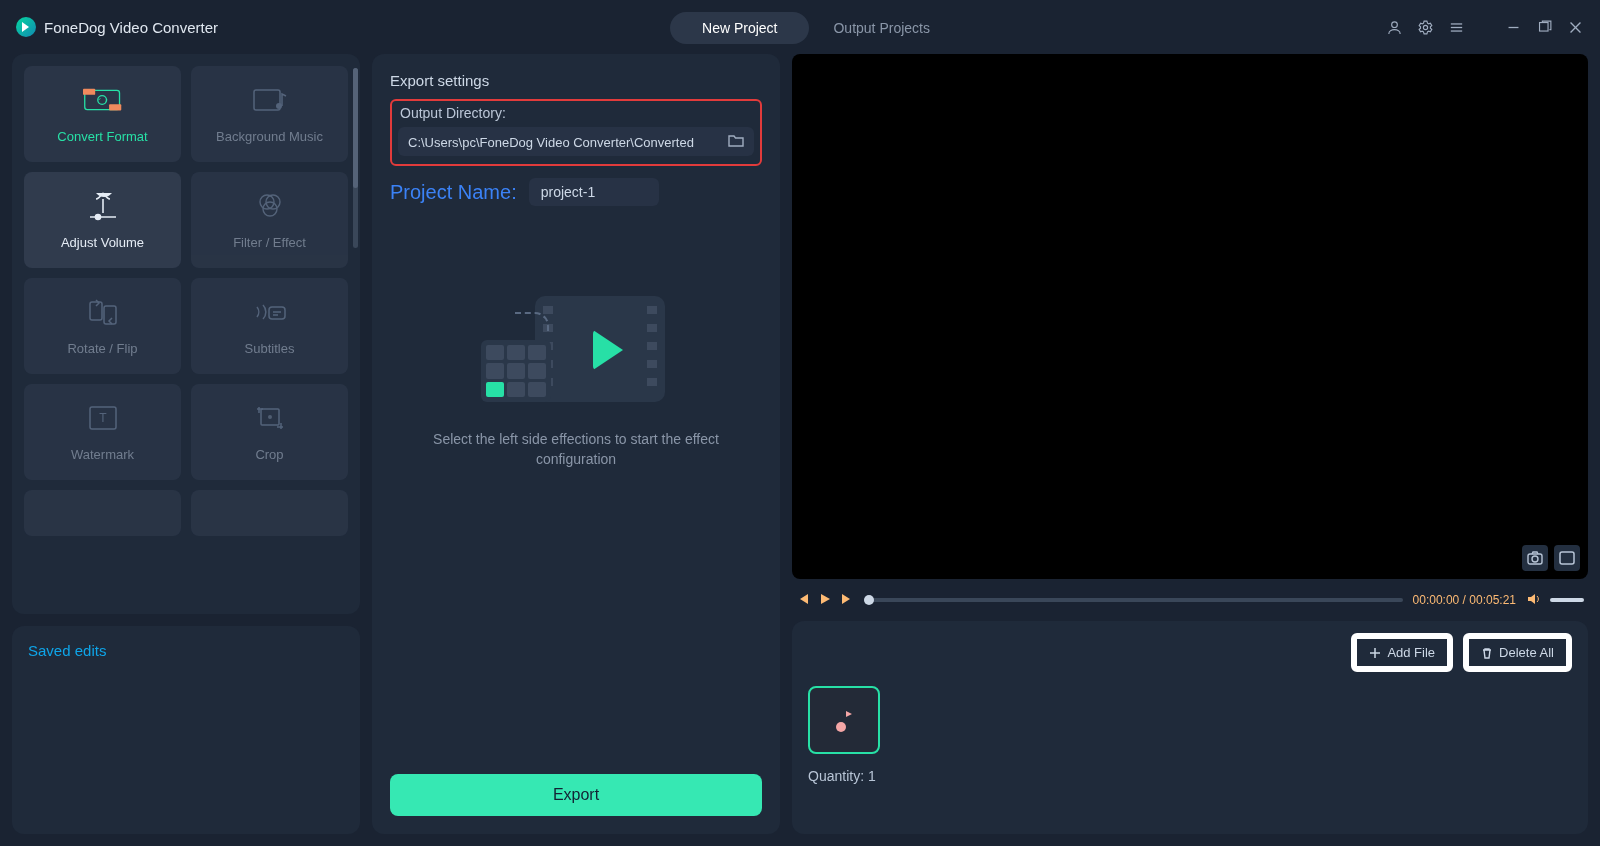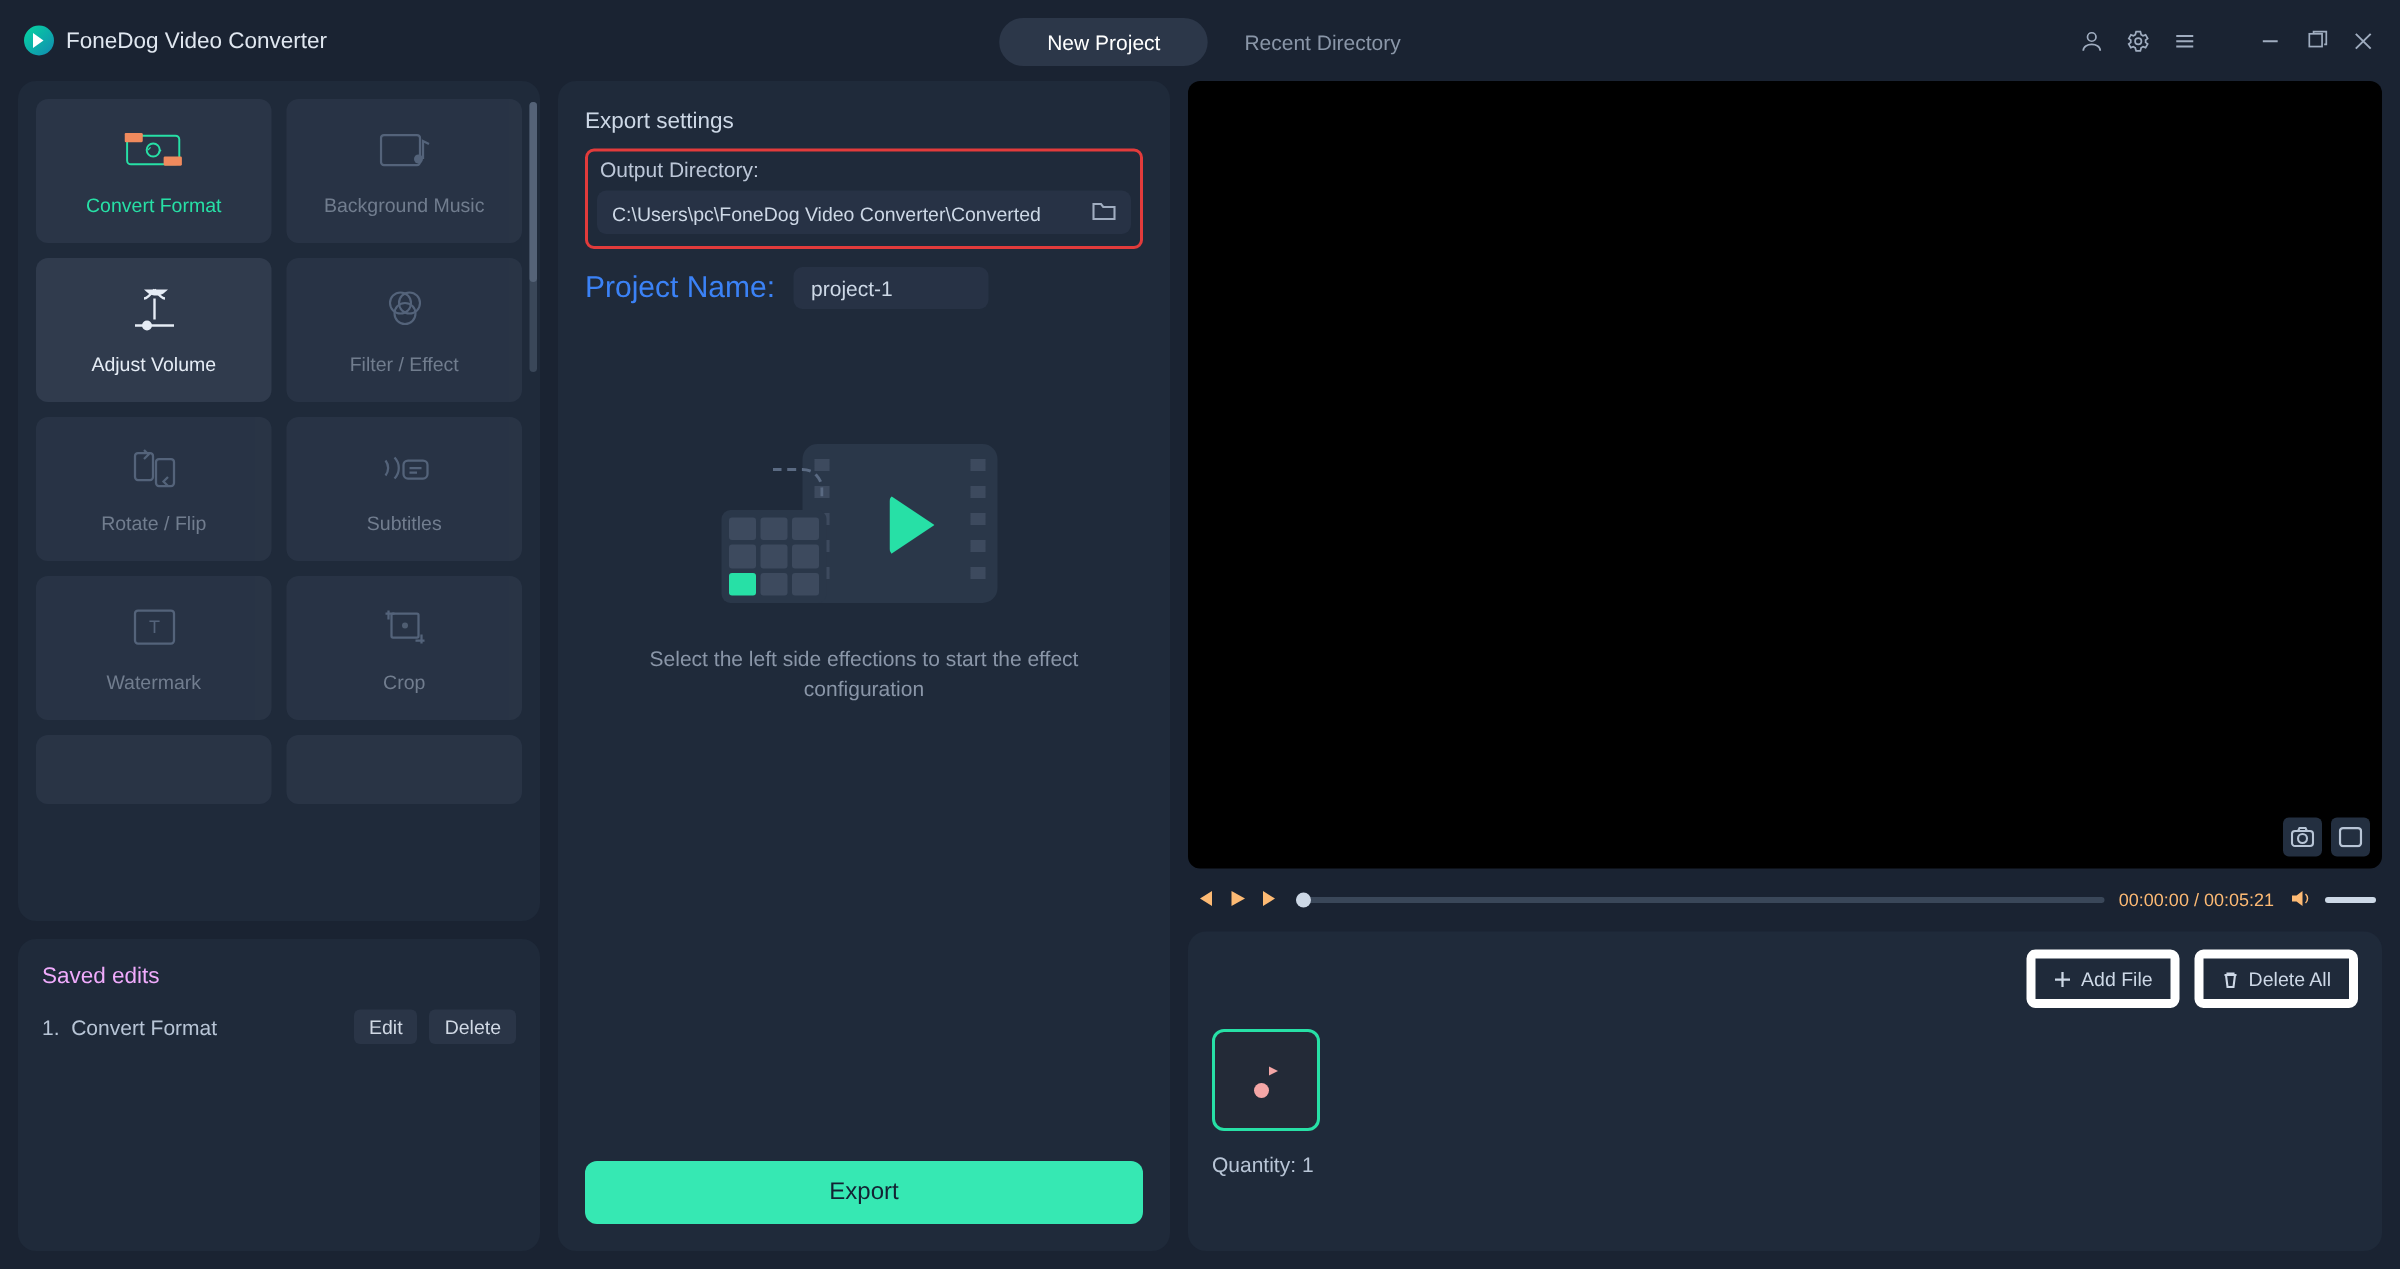--- a/index.html
+++ b/index.html
@@ -91,21 +91,21 @@
 .effect-tile .elabel { font-size: 13px; }
 .effect-tile.cut { height: 46px; overflow: hidden; justify-content: flex-start; padding-top: 16px; }
 .eicon { width: 40px; height: 30px; display:flex; align-items:center; justify-content:center; }
 
 .saved-panel {
   background: #1f2a3a;
   border-radius: 12px;
   padding: 16px 16px;
   flex: 1;
 }
-.saved-title { color: #f0abfc; font-size: 15px; margin-bottom: 14px; }
+.saved-title { color: #0ea5e9; font-size: 15px; margin-bottom: 14px; }
 .saved-row { display:flex; align-items:center; }
 .saved-label { color: #b8c5d6; font-size: 14px; }
 .saved-btns { margin-left: auto; display:flex; gap:8px; }
 .small-btn { background:#2a3547; color:#d0d8e4; padding:4px 10px; border-radius:4px; font-size:13px; cursor:pointer; }
 
 
 .mid-col {
   width: 408px;
   background: #1f2a3a;
   border-radius: 12px;
@@ -231,21 +231,21 @@
 </head>
 <body>
 
 <div class="titlebar">
   <div class="logo">
     <div class="logo-icon"></div>
     <div class="app-title">FoneDog Video Converter</div>
   </div>
   <div class="tabs">
     <div class="tab-pill">New Project</div>
-    <div class="tab-plain">Recent Directory</div>
+    <div class="tab-plain">Output Projects</div>
   </div>
   <div class="window-ctrls">
     <span class="wbtn">
         <svg viewBox="0 0 24 24" fill="none" stroke="currentColor" stroke-width="1.6">
           <circle cx="12" cy="8" r="4"></circle>
           <path d="M4 21c0-4 4-6 8-6s8 2 8 6"></path>
         </svg>
       </span>
     <span class="wbtn">
         <svg viewBox="0 0 24 24" fill="none" stroke="currentColor" stroke-width="1.6">
@@ -381,27 +381,20 @@
           </div>
         </div>
       </div>
       <div class="scrollbar-stub">
           <div class="thumb-bar"></div>
         </div>
     </div>
 
     <div class="saved-panel">
       <div class="saved-title">Saved edits</div>
-      <div class="saved-row">
-        <span class="saved-label"><span>1.</span>&nbsp;&nbsp;<span>Convert Format</span></span>
-        <div class="saved-btns">
-          <div class="small-btn">Edit</div>
-          <div class="small-btn">Delete</div>
-        </div>
-      </div>
     </div>
   </div>
 
   <div class="mid-col">
     <div class="section-title">Export settings</div>
     <div class="outdir-block">
       <div class="outdir-label">Output Directory:</div>
       <div class="outdir-input">
         <span class="path-text">C:\Users\pc\FoneDog Video Converter\Converted</span>
         <span class="folder-icon">

